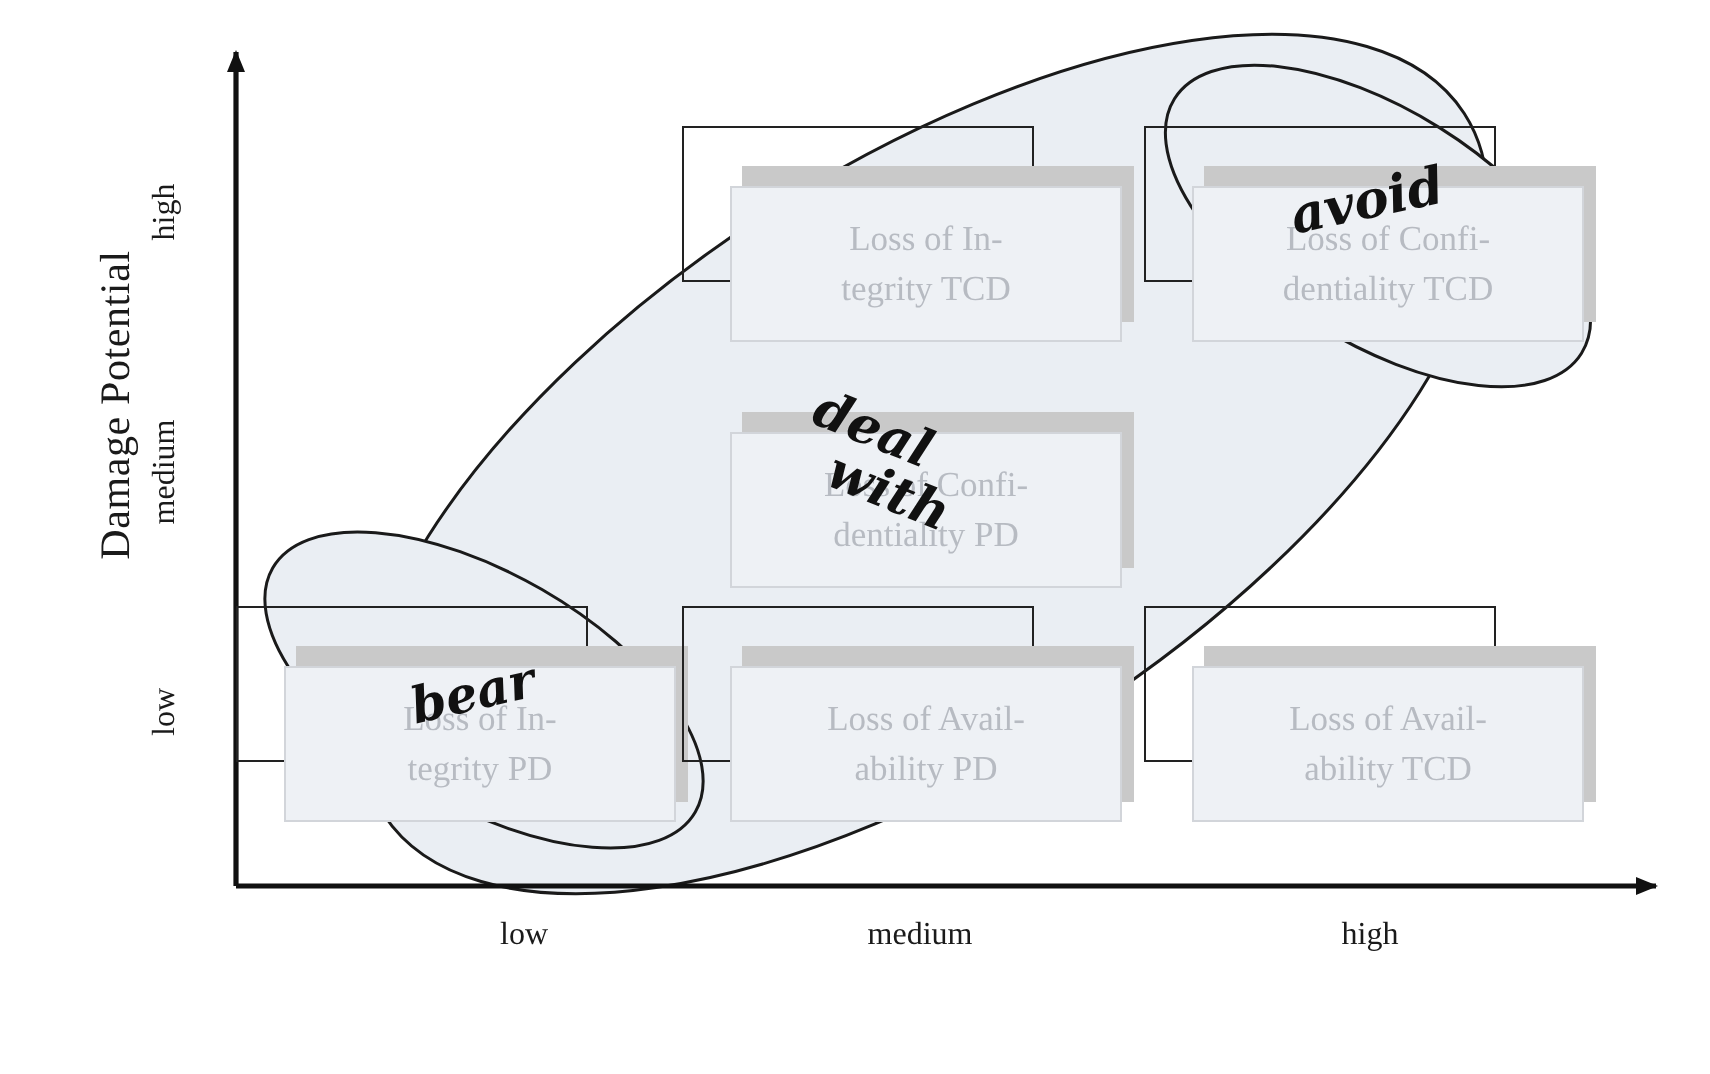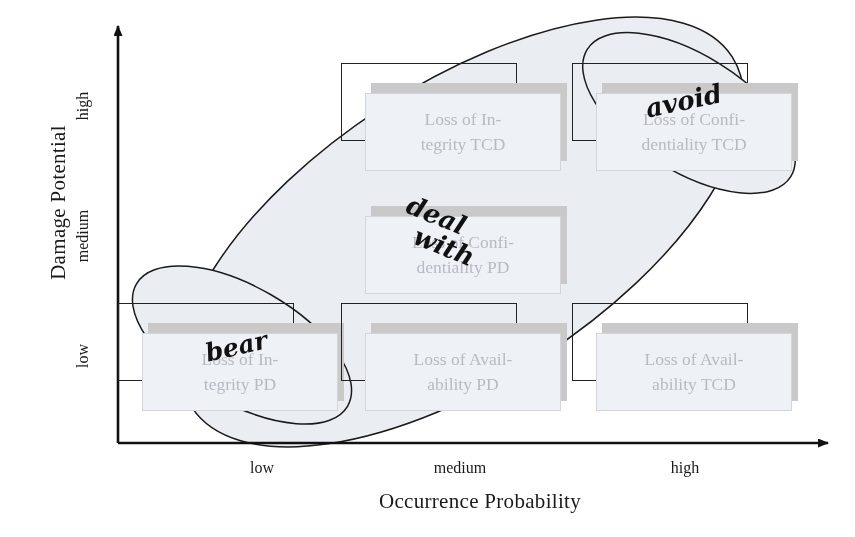--- a/index.html
+++ b/index.html
@@ -170,21 +170,20 @@
         <path d="M0,0 L11,4.5 L0,9 z" fill="#111111"></path>
       </marker>
     </defs>
 
     <line x1="118" y1="443" x2="118" y2="26" stroke="#111111" stroke-width="2.6" marker-end="url(#arrowhead)"></line>
 
     <line x1="118" y1="443" x2="828" y2="443" stroke="#111111" stroke-width="2.6" marker-end="url(#arrowhead)"></line>
   </svg>
 
   <div class="axis-title-y">Damage Potential</div>
-  <div class="axis-title-x">Occurrence Probability</div>
 
   <div class="tick-y high">high</div>
   <div class="tick-y medium">medium</div>
   <div class="tick-y low">low</div>
 
   <div class="tick-x low">low</div>
   <div class="tick-x medium">medium</div>
   <div class="tick-x high">high</div>
 
   <div class="risk-cell" style="left:365px; top:77px;">

